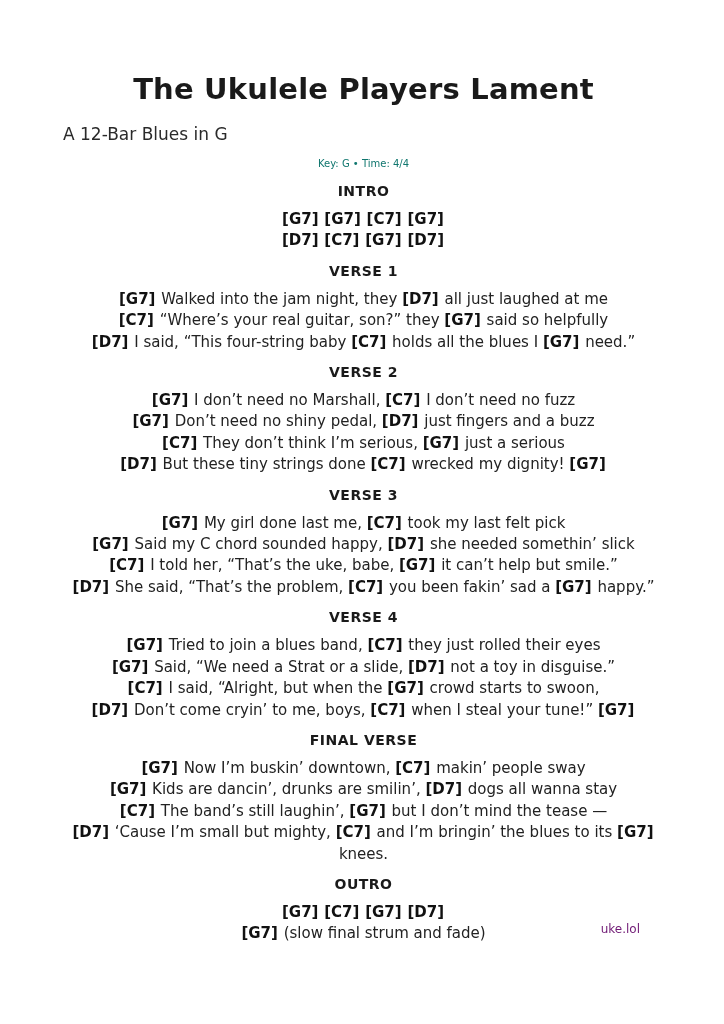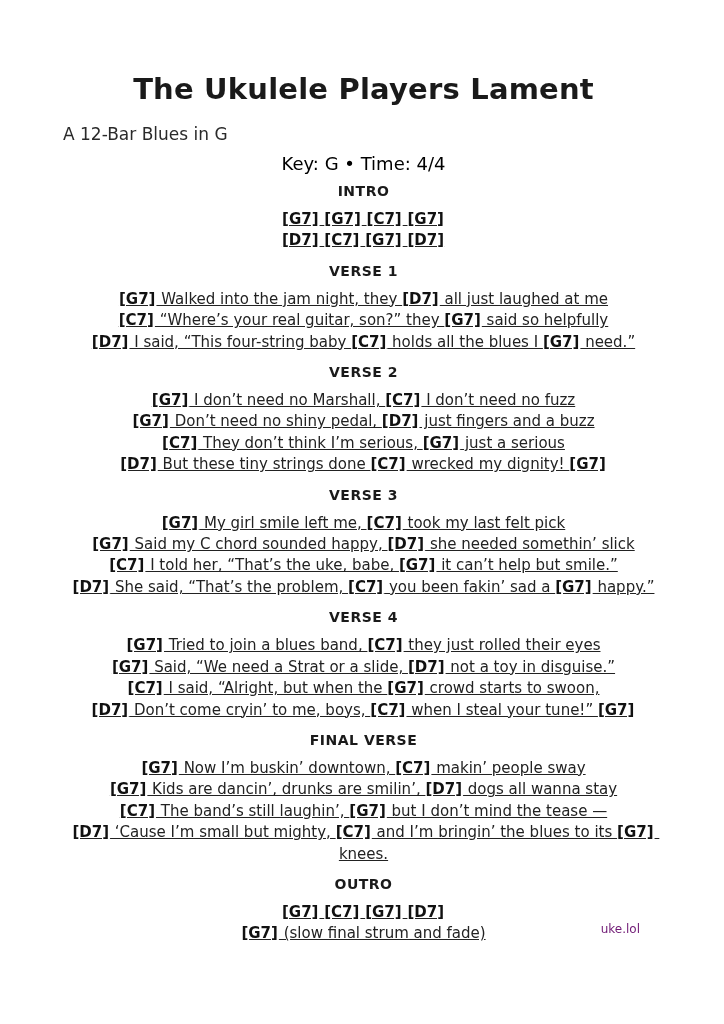--- a/index.html
+++ b/index.html
@@ -26,24 +26,24 @@
     margin: 8px 0 2px 0;
     letter-spacing: 0.2px;
   }
   .page-subtitle {
     font-size: 17px;
     line-height: 23px;
     color: #2a2a2a;
     margin: 16px 0 8px 0;
   }
   .page-meta {
-    font-size: 18px;
+    font-size: 10px;
     line-height: 19px;
     text-align: center;
-    color: #000000;
+    color: #0f766e;
     margin: 0;
   }
   .sections {
     margin-top: 9px;
     text-align: center;
   }
   .section {
     margin-top: 10px;
   }
   .section:first-child {
@@ -55,21 +55,20 @@
     font-weight: bold;
     color: #1a1a1a;
     letter-spacing: 0.5px;
     margin: 0 0 8px 0;
   }
   .lyric-line {
     font-size: 15px;
     line-height: 21.4px;
     color: #222222;
     white-space: pre-wrap;
-    text-decoration: underline;
   }
   .chord {
     font-weight: bold;
     color: #111111;
     padding-right: 1px;
   }
   .watermark {
     position: absolute;
     top: 922px;
     right: 84px;
@@ -100,21 +99,21 @@
     </section>
     <section class="section">
       <h2 class="section-heading">VERSE 2</h2>
       <div class="lyric-line"><span class="chord">[G7]</span><span> I don’t need no Marshall, </span><span class="chord">[C7]</span><span> I don’t need no fuzz</span></div>
       <div class="lyric-line"><span class="chord">[G7]</span><span> Don’t need no shiny pedal, </span><span class="chord">[D7]</span><span> just fingers and a buzz</span></div>
       <div class="lyric-line"><span class="chord">[C7]</span><span> They don’t think I’m serious, </span><span class="chord">[G7]</span><span> just a serious</span></div>
       <div class="lyric-line"><span class="chord">[D7]</span><span> But these tiny strings done </span><span class="chord">[C7]</span><span> wrecked my dignity! </span><span class="chord">[G7]</span></div>
     </section>
     <section class="section">
       <h2 class="section-heading">VERSE 3</h2>
-      <div class="lyric-line"><span class="chord">[G7]</span><span> My girl smile left me, </span><span class="chord">[C7]</span><span> took my last felt pick</span></div>
+      <div class="lyric-line"><span class="chord">[G7]</span><span> My girl done last me, </span><span class="chord">[C7]</span><span> took my last felt pick</span></div>
       <div class="lyric-line"><span class="chord">[G7]</span><span> Said my C chord sounded happy, </span><span class="chord">[D7]</span><span> she needed somethin’ slick</span></div>
       <div class="lyric-line"><span class="chord">[C7]</span><span> I told her, “That’s the uke, babe, </span><span class="chord">[G7]</span><span> it can’t help but smile.”</span></div>
       <div class="lyric-line"><span class="chord">[D7]</span><span> She said, “That’s the problem, </span><span class="chord">[C7]</span><span> you been fakin’ sad a </span><span class="chord">[G7]</span><span> happy.”</span></div>
     </section>
     <section class="section">
       <h2 class="section-heading">VERSE 4</h2>
       <div class="lyric-line"><span class="chord">[G7]</span><span> Tried to join a blues band, </span><span class="chord">[C7]</span><span> they just rolled their eyes</span></div>
       <div class="lyric-line"><span class="chord">[G7]</span><span> Said, “We need a Strat or a slide, </span><span class="chord">[D7]</span><span> not a toy in disguise.”</span></div>
       <div class="lyric-line"><span class="chord">[C7]</span><span> I said, “Alright, but when the </span><span class="chord">[G7]</span><span> crowd starts to swoon,</span></div>
       <div class="lyric-line"><span class="chord">[D7]</span><span> Don’t come cryin’ to me, boys, </span><span class="chord">[C7]</span><span> when I steal your tune!” </span><span class="chord">[G7]</span></div>

